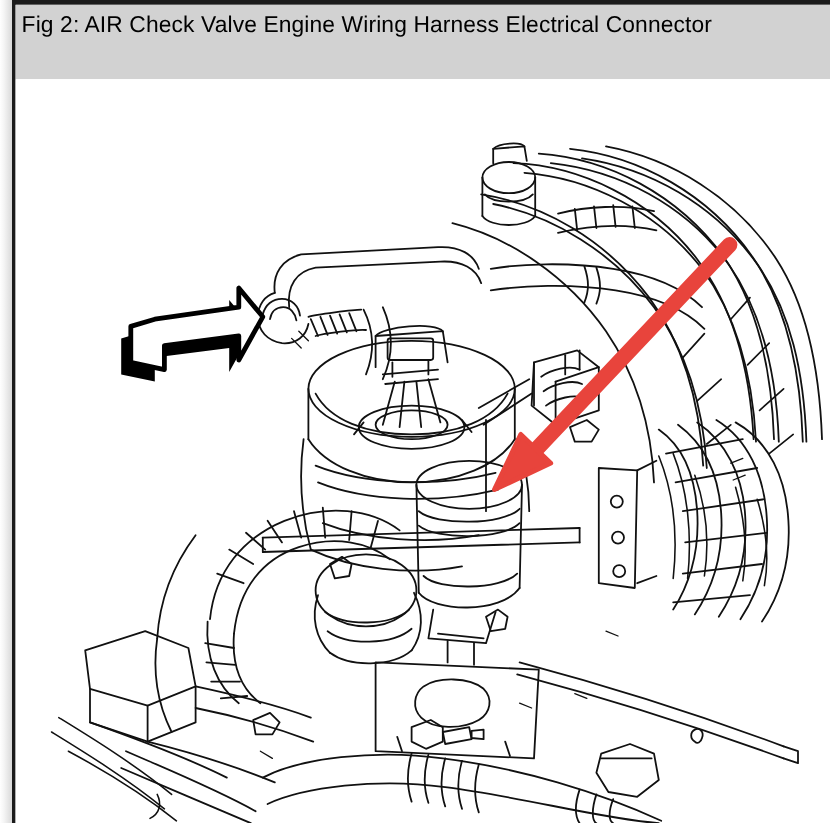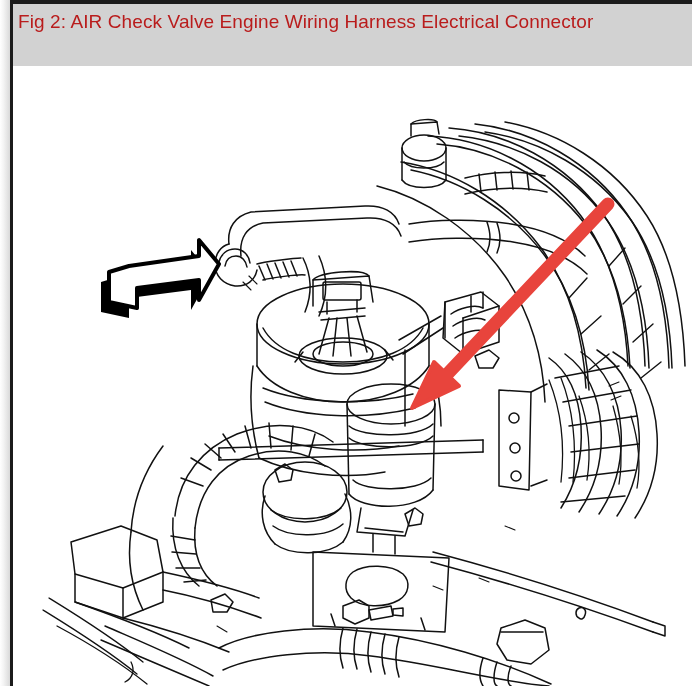--- a/index.html
+++ b/index.html
@@ -61,21 +61,21 @@
     background: #d2d2d2;
     box-sizing: border-box;
   }
   .caption-text {
     position: absolute;
     left: 5px;
     top: 5px;
     width: 600px;
     font-size: 19px;
     line-height: 25px;
-    color: #b91c1c;
+    color: #000000;
     letter-spacing: 0.1px;
     font-family: "Liberation Sans", sans-serif;
     white-space: pre-wrap;
   }
 
   
   .figure-area {
     position: absolute;
     left: 13px;
     top: 66px;

